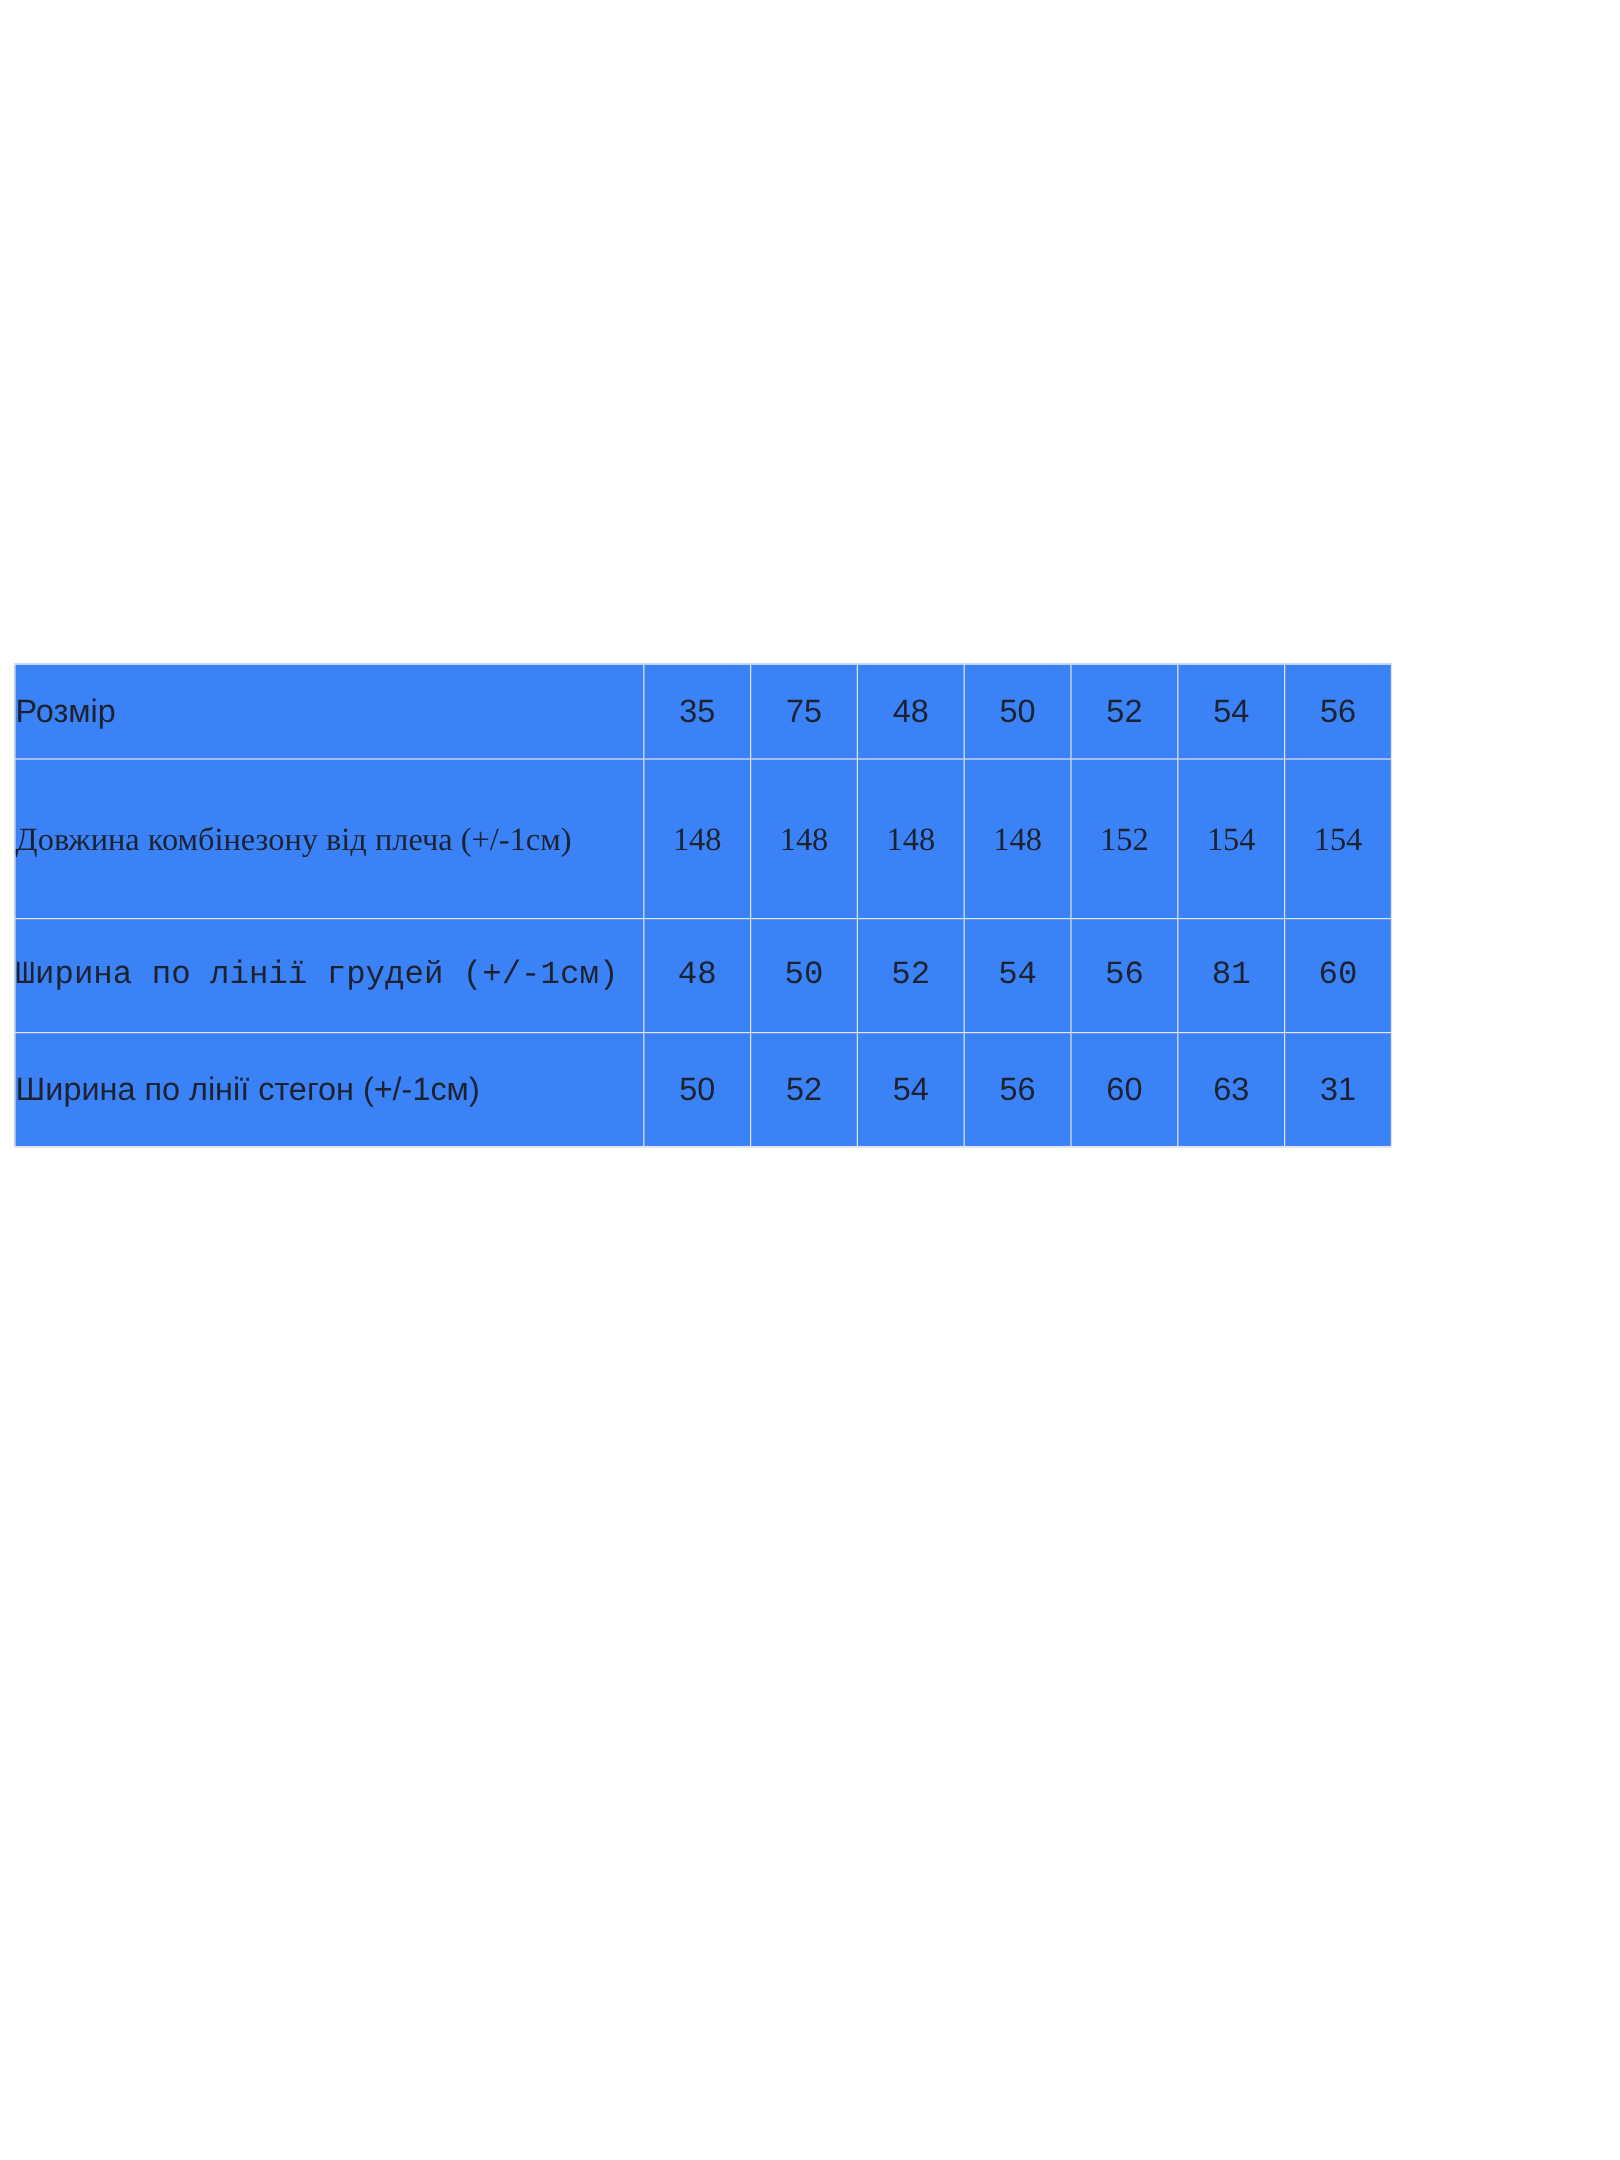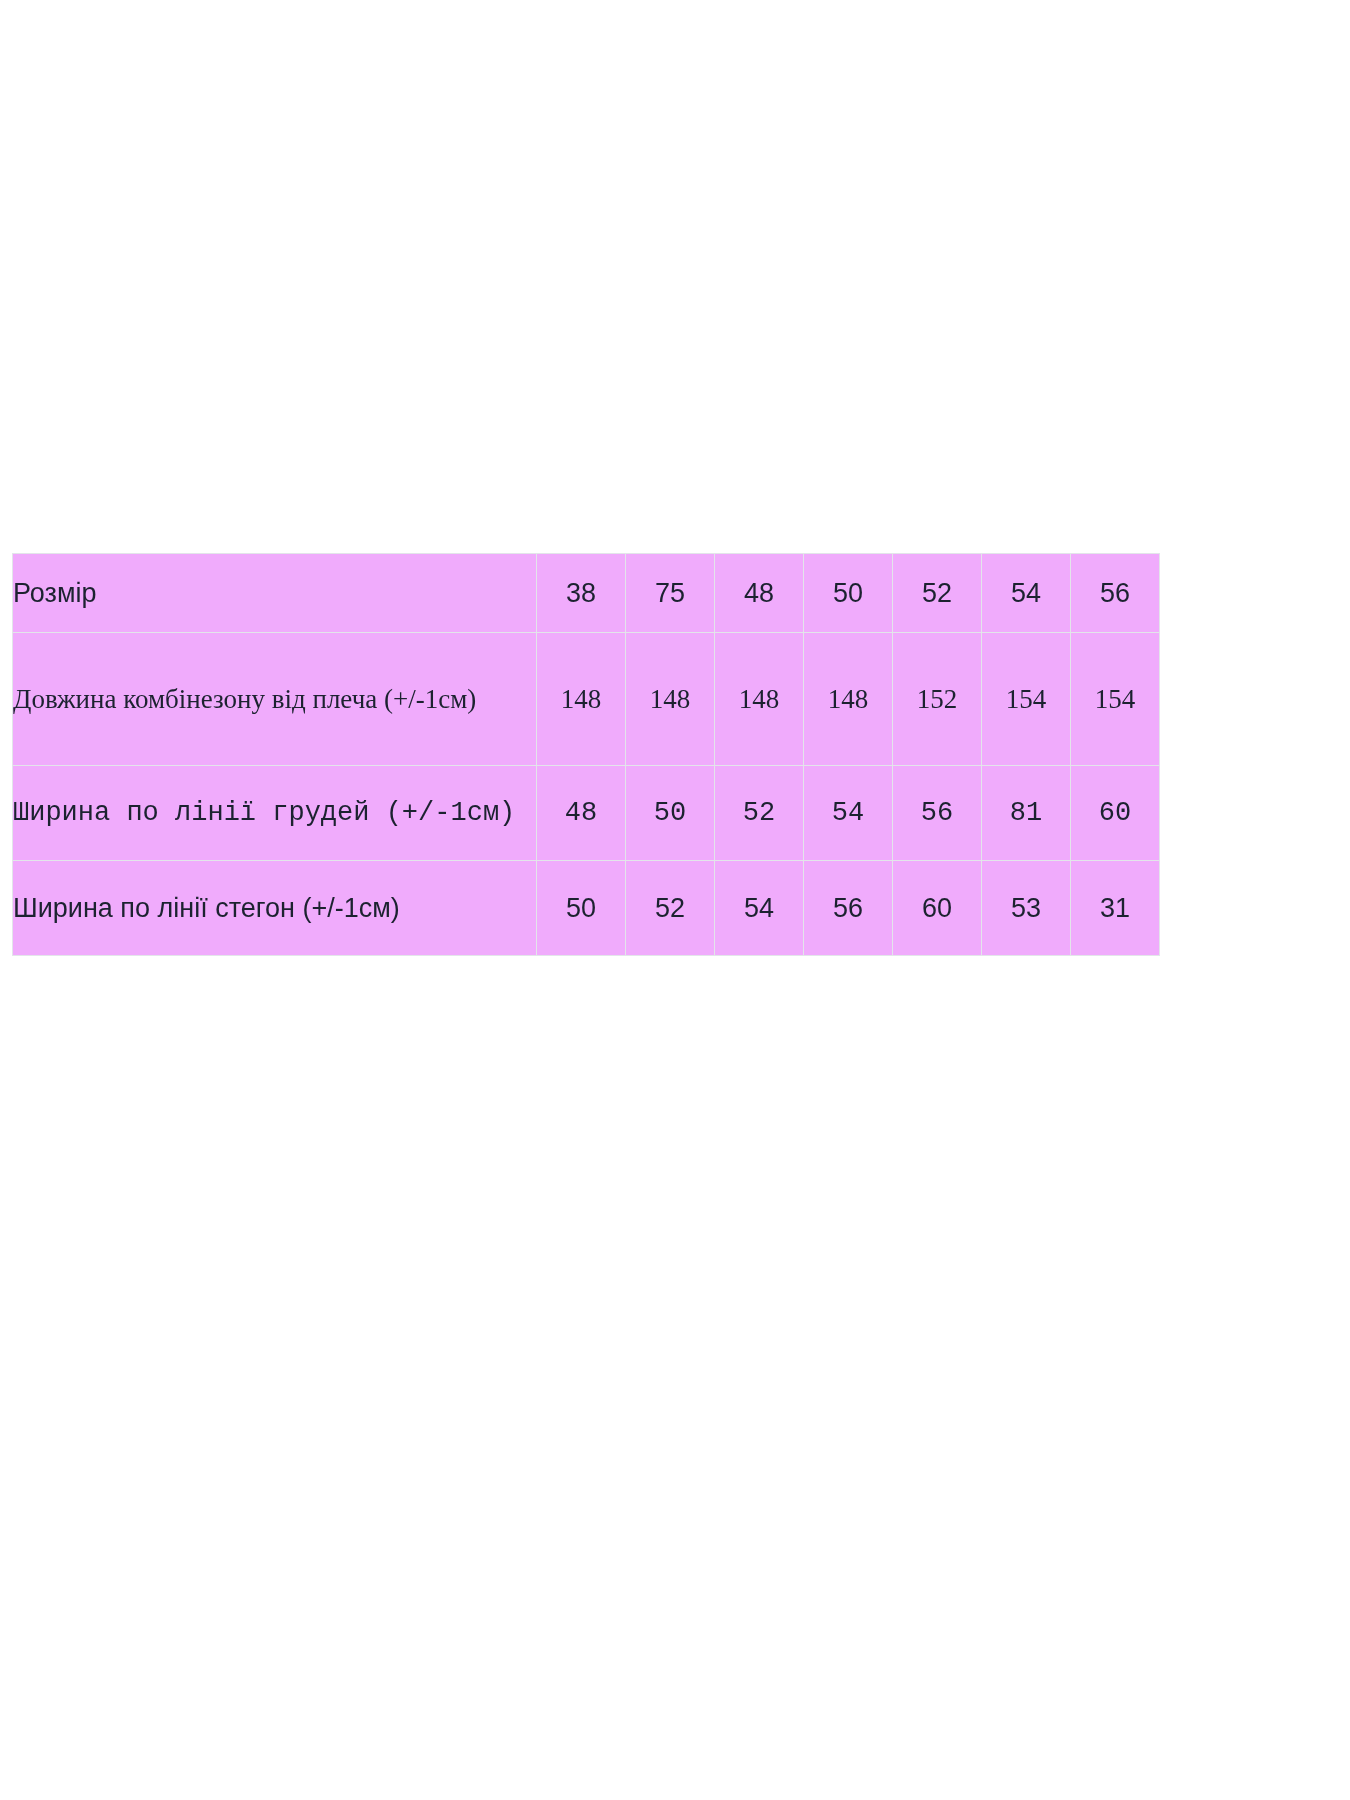--- a/index.html
+++ b/index.html
@@ -29,21 +29,21 @@
     position: absolute;
     left: 12px;
     top: 553px;
     width: 1139px;
   }
 
   table.size-table {
     border-collapse: collapse;
     width: 1139px;
     table-layout: fixed;
-    background: #f0abfc;
+    background: #3b82f6;
   }
 
   table.size-table td {
     border: 1px solid #e3e5ea;
     padding: 0;
     font-size: 27px;
     font-weight: 400;
     color: #1c2230;
     vertical-align: middle;
     line-height: 1.42;
@@ -69,21 +69,21 @@
 </style>
 </head>
 <body>
 
 <div class="page">
   <div class="table-wrap">
     <table class="size-table">
       <tbody>
         <tr class="row-size">
           <td class="label-cell">Розмір</td>
-          <td class="value-cell">38</td>
+          <td class="value-cell">35</td>
           <td class="value-cell">75</td>
           <td class="value-cell">48</td>
           <td class="value-cell">50</td>
           <td class="value-cell">52</td>
           <td class="value-cell">54</td>
           <td class="value-cell">56</td>
         </tr>
         <tr class="row-length">
           <td class="label-cell">Довжина комбінезону від плеча (+/-1см)</td>
           <td class="value-cell">148</td>
@@ -104,19 +104,19 @@
           <td class="value-cell">81</td>
           <td class="value-cell">60</td>
         </tr>
         <tr class="row-hips">
           <td class="label-cell">Ширина по лінії стегон (+/-1см)</td>
           <td class="value-cell">50</td>
           <td class="value-cell">52</td>
           <td class="value-cell">54</td>
           <td class="value-cell">56</td>
           <td class="value-cell">60</td>
-          <td class="value-cell">53</td>
+          <td class="value-cell">63</td>
           <td class="value-cell">31</td>
         </tr>
       </tbody>
     </table>
   </div>
 </div>
 
 </body></html>

